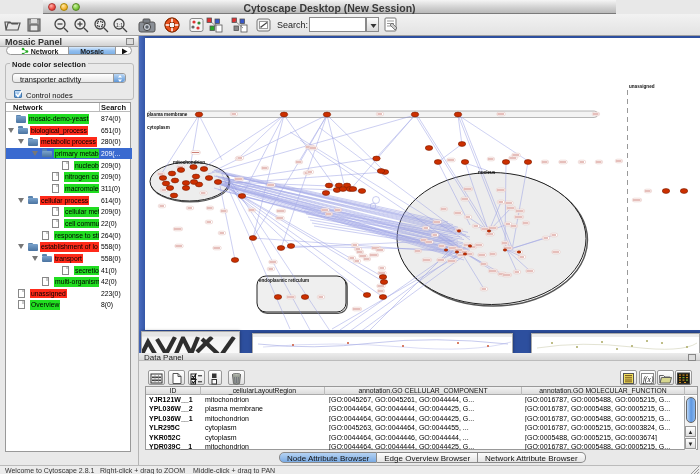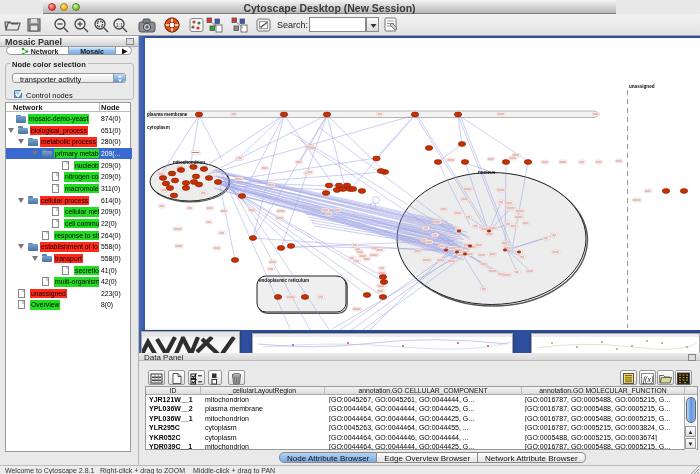--- a/index.html
+++ b/index.html
@@ -197,21 +197,21 @@
   <div id="checkbox">
       <svg width="10" height="10" style="position:absolute;left:-1px;top:-2px">
         <path d="M2 5 L4 7.5 L8 1.5" stroke="#fff" stroke-width="1.6" fill="none"></path>
       </svg>
     </div>
   <div id="cblabel">Control nodes</div>
   <div id="treebox">
     <div id="treehead">
         <span class="c1">Network</span>
         <span class="dv"></span>
-        <span class="c2">Node</span>
+        <span class="c2">Search</span>
       </div>
     <div class="trow" style="top:10.0px;">
         <span class="fold" style="left:10px"></span>
         <span class="lb grn" style="left:22px;max-width:71px">mosaic-demo-yeast</span>
         <span class="ct" style="">874(0)</span>
       </div>
     <div class="trow" style="top:21.6px;">
         <span class="tri" style="left:2px"></span>
         <span class="fold" style="left:12px"></span>
         <span class="lb red" style="left:24px;max-width:69px">biological_process</span>

